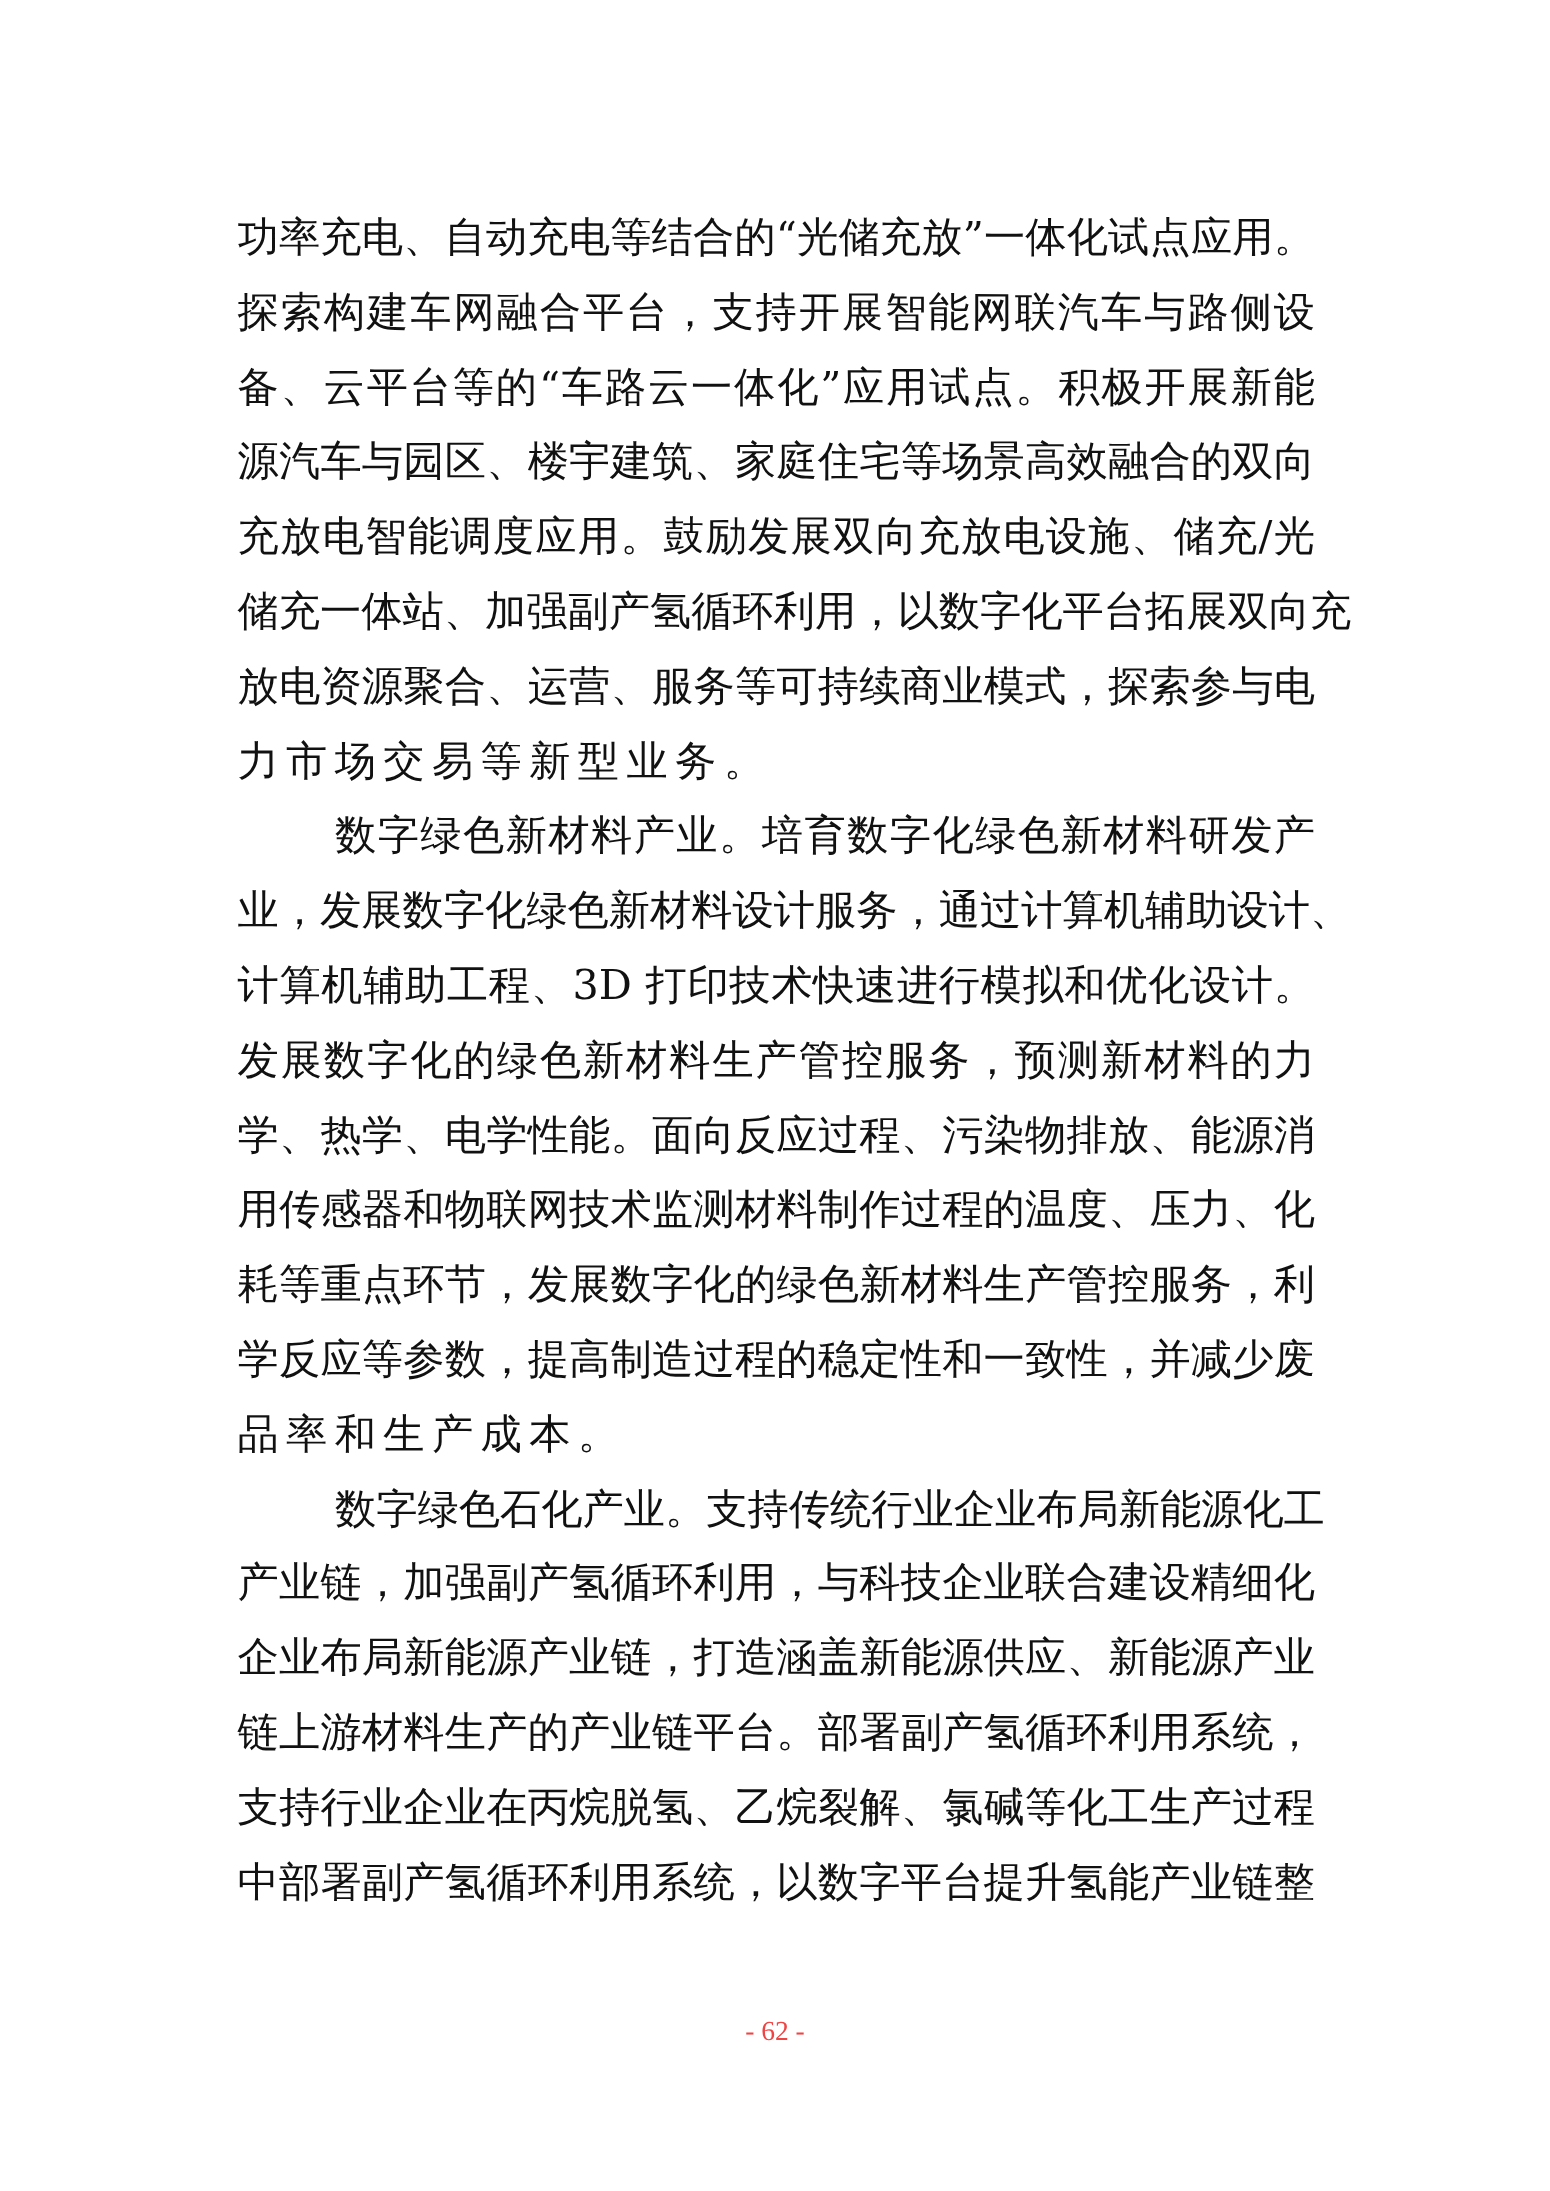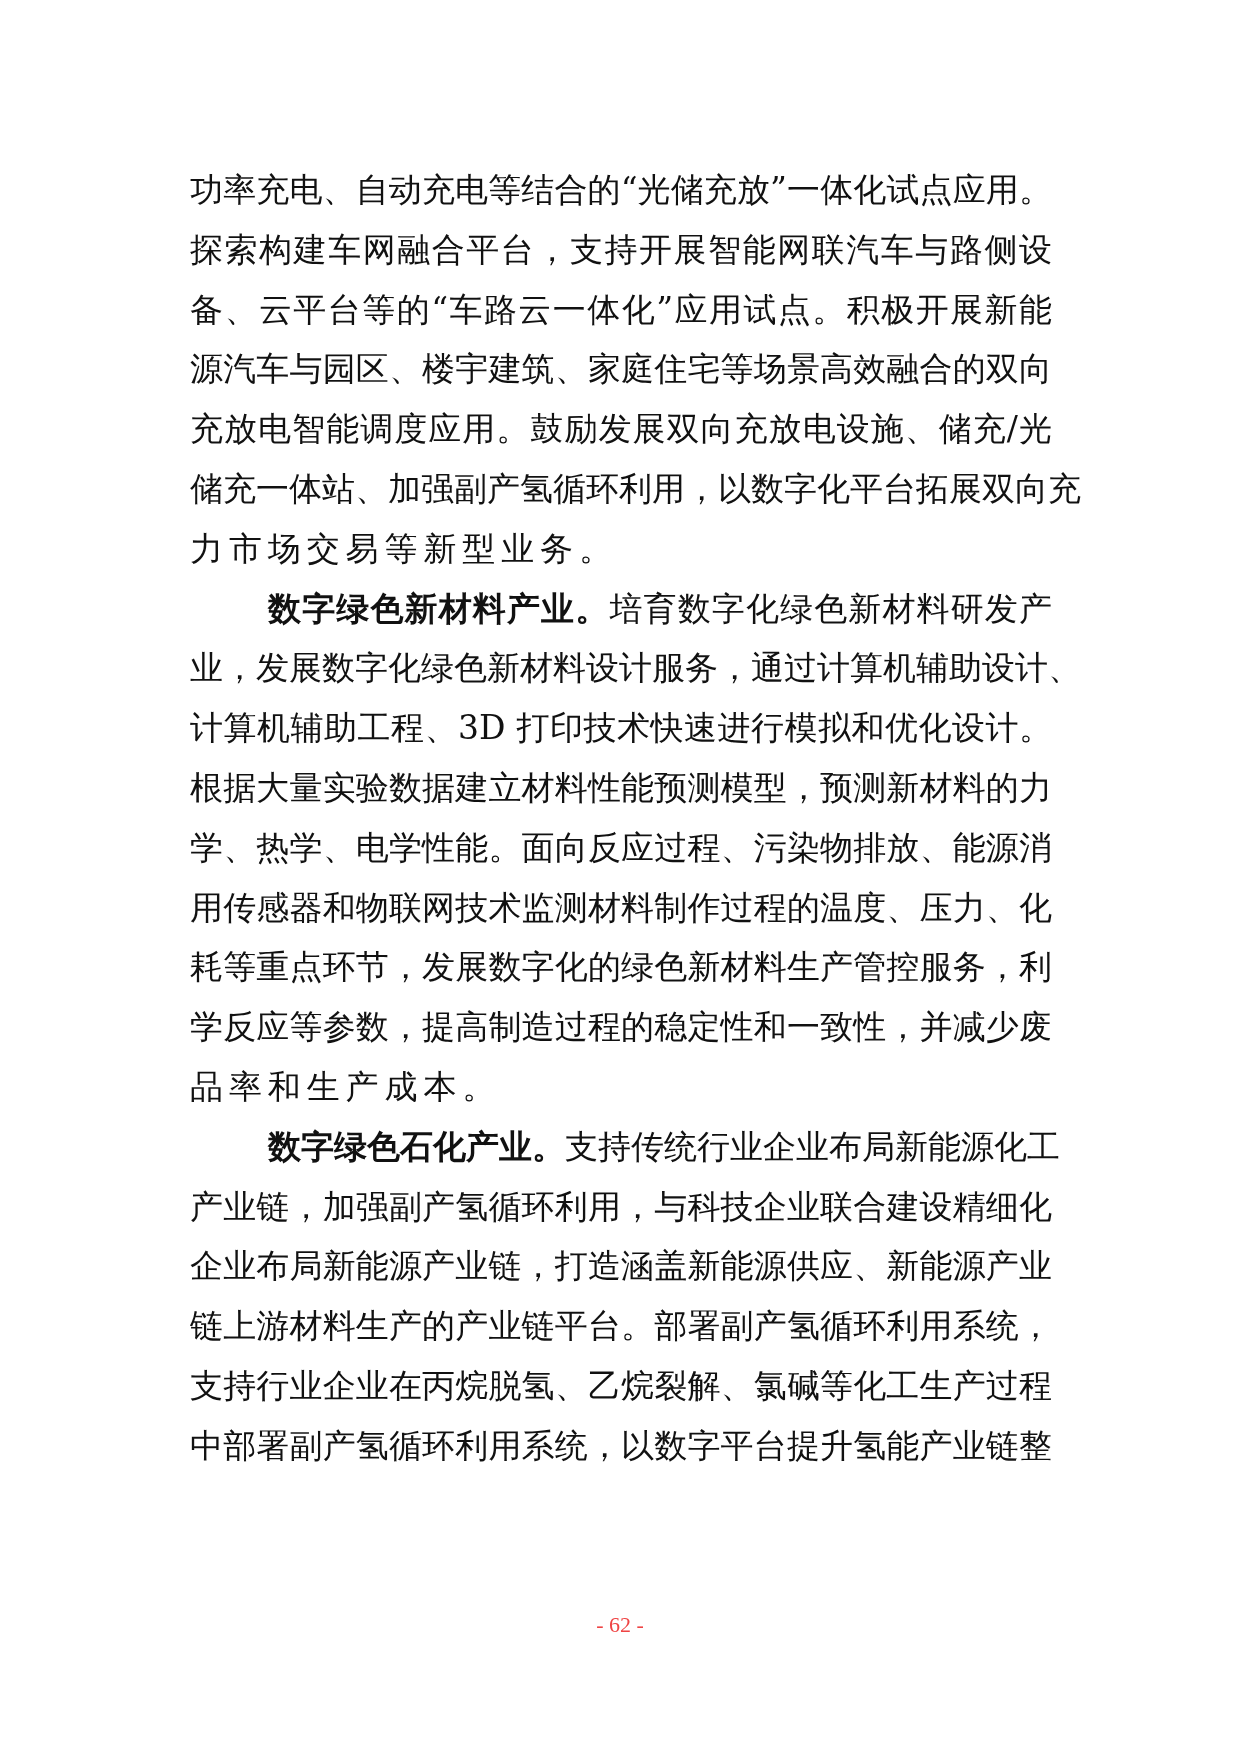--- a/index.html
+++ b/index.html
@@ -9,47 +9,48 @@
     .line {
       height: 59.8px; line-height: 59.8px;
       font-family: "DejaVu Serif", "Liberation Serif", serif;
       font-size: 33px; color: #111;
       white-space: nowrap;
       text-align: justify; text-align-last: justify;
       display: block;
     }
     .line.last { text-align-last: left; letter-spacing: 5.9px; }
     .line.indent { padding-left: 78px; box-sizing: border-box; }
-    .bold { font-weight: bold; }
+    .bold { font-weight: normal; }
     .page-number {
       position: absolute; left: 0; width: 1240px; top: 1612px; text-align: center;
       font-family: "Liberation Serif", "DejaVu Serif", serif; font-size: 22px; color: #ef4444;
     }
   </style>
 </head>
 <body>
 
 <div class="page">
   <div class="text-block">
 
     <div>
       <span class="line">功率充电、自动充电等结合的“光储充放”一体化试点应用。</span>
       <span class="line">探索构建车网融合平台，支持开展智能网联汽车与路侧设</span>
       <span class="line">备、云平台等的“车路云一体化”应用试点。积极开展新能</span>
       <span class="line">源汽车与园区、楼宇建筑、家庭住宅等场景高效融合的双向</span>
       <span class="line">充放电智能调度应用。鼓励发展双向充放电设施、储充/光</span>
       <span class="line">储充一体站、加强副产氢循环利用，以数字化平台拓展双向充</span>
+      <span class="line">放电资源聚合、运营、服务等可持续商业模式，探索参与电</span>
       <span class="line last">力市场交易等新型业务。</span>
     </div>
 
     <div>
       <span class="line indent"><span class="bold">数字绿色新材料产业。</span><span>培育数字化绿色新材料研发产</span></span>
       <span class="line">业，发展数字化绿色新材料设计服务，通过计算机辅助设计、</span>
       <span class="line">计算机辅助工程、3D 打印技术快速进行模拟和优化设计。</span>
-      <span class="line">根据大量实验数据建立材料性能预测模型，预测新材料的力</span>
+      <span class="line">发展数字化的绿色新材料生产管控服务，预测新材料的力</span>
       <span class="line">学、热学、电学性能。面向反应过程、污染物排放、能源消</span>
       <span class="line">用传感器和物联网技术监测材料制作过程的温度、压力、化</span>
       <span class="line">耗等重点环节，发展数字化的绿色新材料生产管控服务，利</span>
       <span class="line">学反应等参数，提高制造过程的稳定性和一致性，并减少废</span>
       <span class="line last">品率和生产成本。</span>
     </div>
 
     <div>
       <span class="line indent"><span class="bold">数字绿色石化产业。</span><span>支持传统行业企业布局新能源化工</span></span>
       <span class="line">产业链，加强副产氢循环利用，与科技企业联合建设精细化</span>

